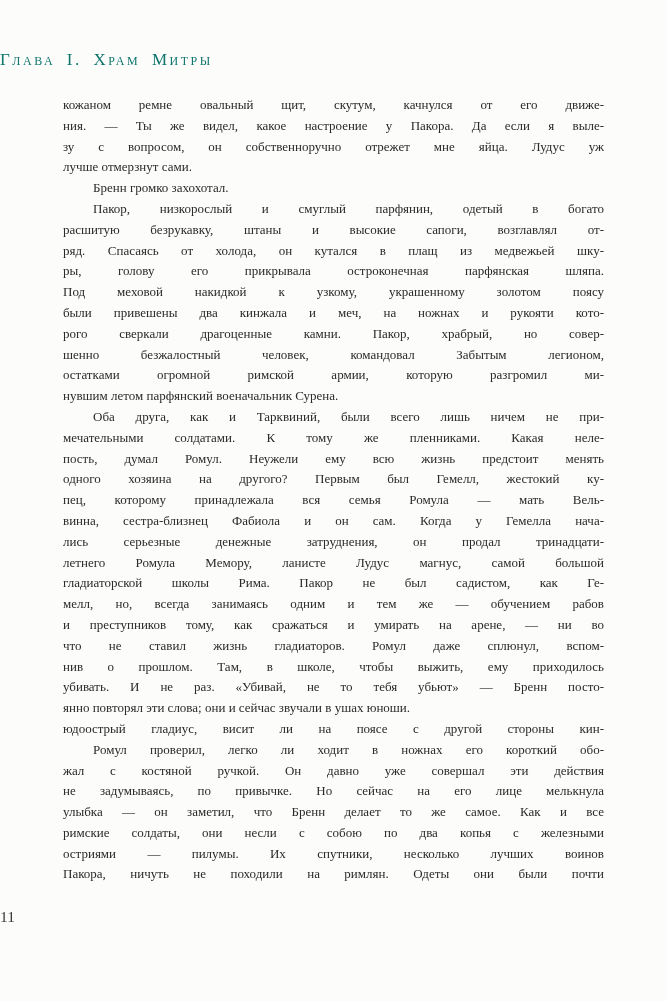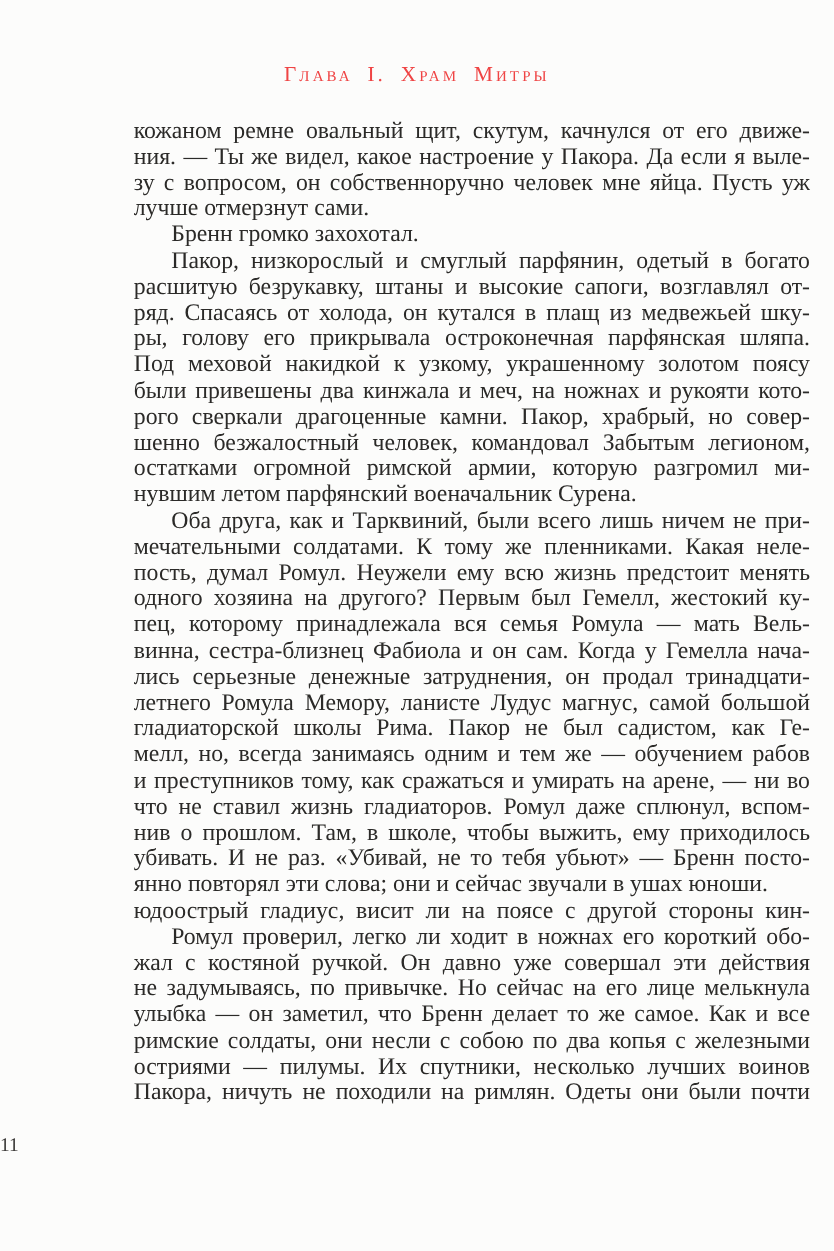--- a/index.html
+++ b/index.html
@@ -14,35 +14,33 @@
     background: #fcfcfb;
     font-family: "Liberation Serif", "DejaVu Serif", serif;
     color: #2b2a28;
     overflow: hidden;
   }
   .chapter-header {
     position: absolute;
     top: 50px;
     left: 0;
     width: 100%;
-    text-align: center;
     font-variant-caps: small-caps;
     font-size: 17px;
     letter-spacing: 2.5px;
     word-spacing: 5px;
-    color: #ef4444;
+    color: #0f766e;
   }
   .text-block {
     position: absolute;
     top: 95px;
     left: 63px;
     width: 541px;
-    font-size: 19px;
+    font-size: 13px;
     line-height: 20.8px;
-    margin-left: 44px;
   }
   .line {
     text-align: justify;
     text-align-last: justify;
     white-space: nowrap;
   }
   .line.para-end {
     text-align-last: left;
   }
   .line.indent {
@@ -60,21 +58,21 @@
 </style>
 </head>
 <body>
 
 <div class="page">
   <div class="chapter-header">Глава I. Храм Митры</div>
 
   <div class="text-block">
       <div class="line">кожаном ремне овальный щит, скутум, качнулся от его движе-</div>
       <div class="line">ния. — Ты же видел, какое настроение у Пакора. Да если я выле-</div>
-      <div class="line">зу с вопросом, он собственноручно человек мне яйца. Пусть уж</div>
+      <div class="line">зу с вопросом, он собственноручно отрежет мне яйца. Лудус уж</div>
       <div class="line para-end">лучше отмерзнут сами.</div>
       <div class="line indent para-end">Бренн громко захохотал.</div>
       <div class="line indent">Пакор, низкорослый и смуглый парфянин, одетый в богато</div>
       <div class="line">расшитую безрукавку, штаны и высокие сапоги, возглавлял от-</div>
       <div class="line">ряд. Спасаясь от холода, он кутался в плащ из медвежьей шку-</div>
       <div class="line">ры, голову его прикрывала остроконечная парфянская шляпа.</div>
       <div class="line">Под меховой накидкой к узкому, украшенному золотом поясу</div>
       <div class="line">были привешены два кинжала и меч, на ножнах и рукояти кото-</div>
       <div class="line">рого сверкали драгоценные камни. Пакор, храбрый, но совер-</div>
       <div class="line">шенно безжалостный человек, командовал Забытым легионом,</div>

